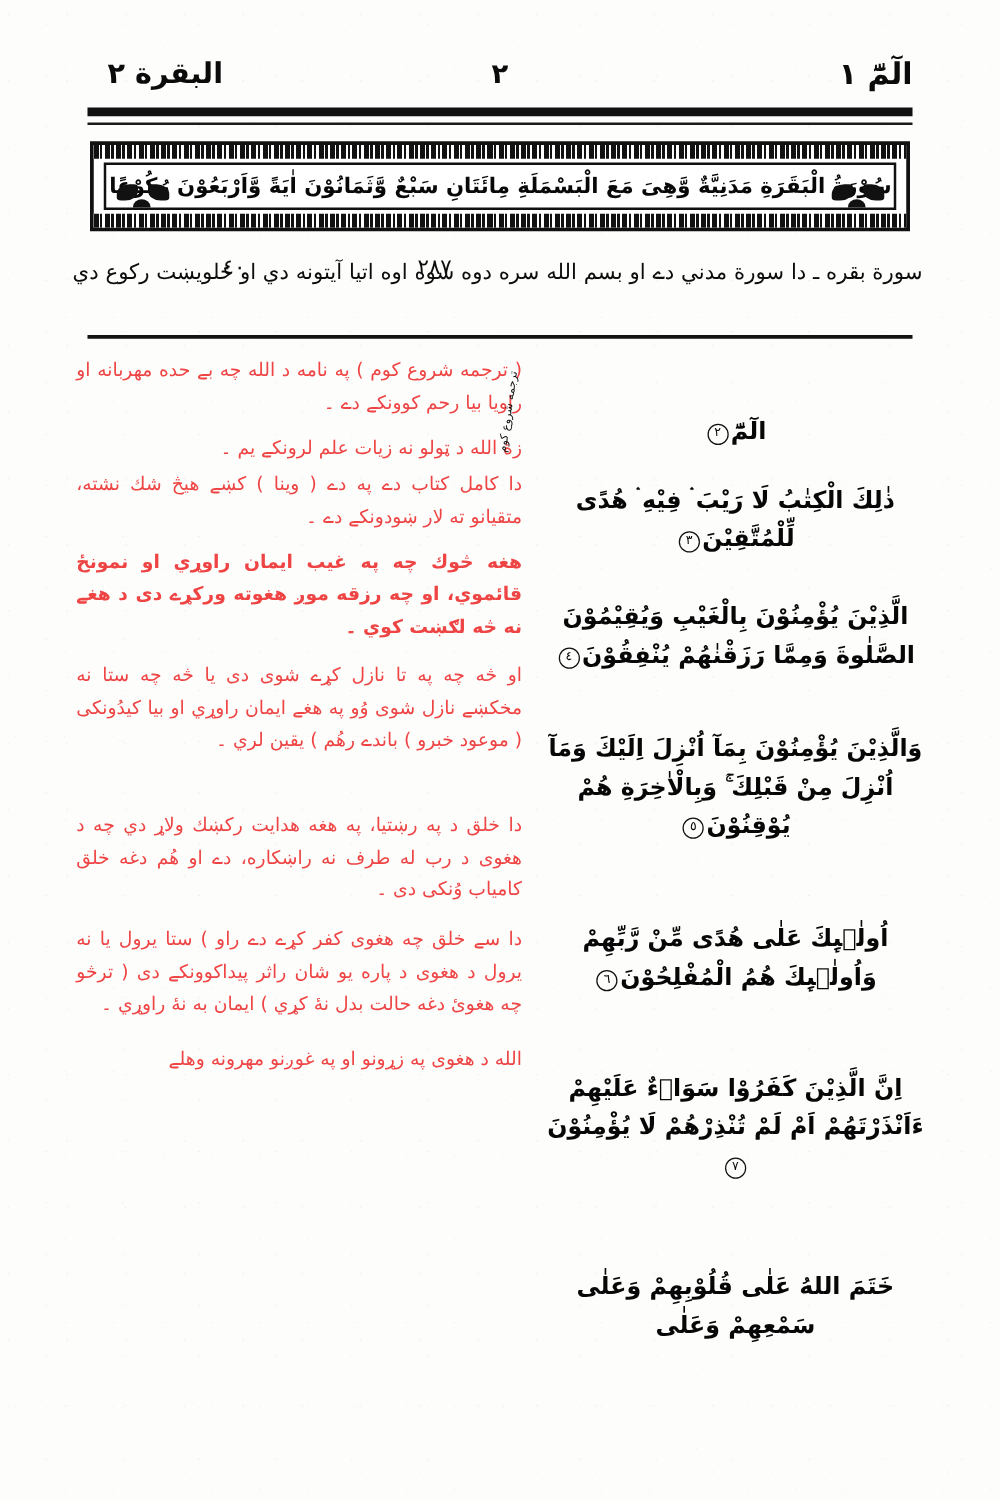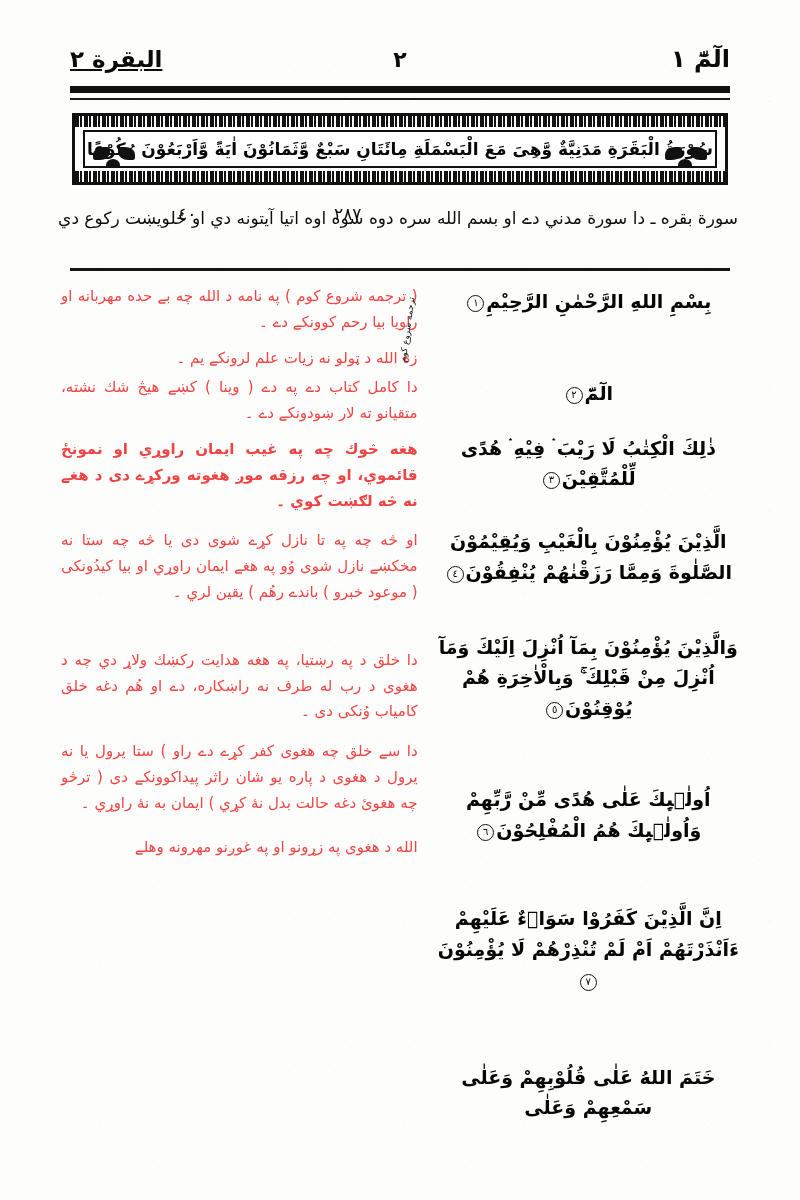--- a/index.html
+++ b/index.html
@@ -32,21 +32,21 @@
   .rh-right, .rh-left, .rh-center {
     position: absolute;
     bottom: 0;
     font-size: 24px;
     line-height: 1.1;
     white-space: nowrap;
     color: #0b0b0b;
     font-weight: 600;
   }
   .rh-right { right: 0; }
-  .rh-left  { left: 0;  font-size: 23px; text-decoration: underline; }
+  .rh-left  { left: 16px;  font-size: 23px; }
   .rh-center {
     left: 50%;
     transform: translateX(-50%);
     font-size: 22px;
   }
 
   
   .rule-thick {
     position: absolute;
     left: 70px;
@@ -290,24 +290,21 @@
     <span class="note-sup ayat">٢٨٧</span>
     <span class="note-sup rukuh">٤٠</span>
     <div class="surah-note-text">سورة بقره ـ دا سورة مدني دے او بسم الله سره دوه سوه اوه اتيا آيتونه دي او څلويښت ركوع دي</div>
   </div>
 
   <div class="rule-body-top"></div>
 
   <div class="body">
 
     <div class="col col-arabic">
-      <div class="ayah" style="margin-top:2px;">
-        <span>بِسْمِ اللهِ الرَّحْمٰنِ الرَّحِيْمِ</span><span class="ayah-num">١</span>
-      </div>
-      <div class="ayah" style="margin-top:61px;">
+      <div class="ayah" style="margin-top:46px;">
         <span>الٓمّٓ</span><span class="ayah-num">٢</span>
       </div>
       <div class="ayah" style="margin-top:24px;">
         <span>ذٰلِكَ الْكِتٰبُ لَا رَيْبَ ۛ فِيْهِ ۛ هُدًى لِّلْمُتَّقِيْنَ</span><span class="ayah-num">٣</span>
       </div>
       <div class="ayah" style="margin-top:32px;">
         <span>الَّذِيْنَ يُؤْمِنُوْنَ بِالْغَيْبِ وَيُقِيْمُوْنَ الصَّلٰوةَ وَمِمَّا رَزَقْنٰهُمْ يُنْفِقُوْنَ</span><span class="ayah-num">٤</span>
       </div>
       <div class="ayah" style="margin-top:44px;">
         <span>وَالَّذِيْنَ يُؤْمِنُوْنَ بِمَآ اُنْزِلَ اِلَيْكَ وَمَآ اُنْزِلَ مِنْ قَبْلِكَ ۚ وَبِالْاٰخِرَةِ هُمْ يُوْقِنُوْنَ</span><span class="ayah-num">٥</span>

